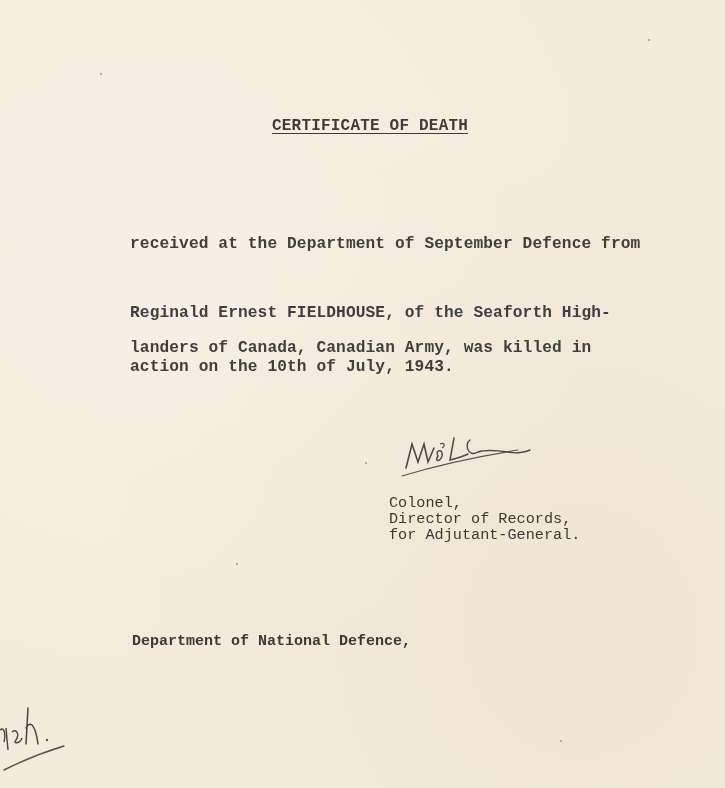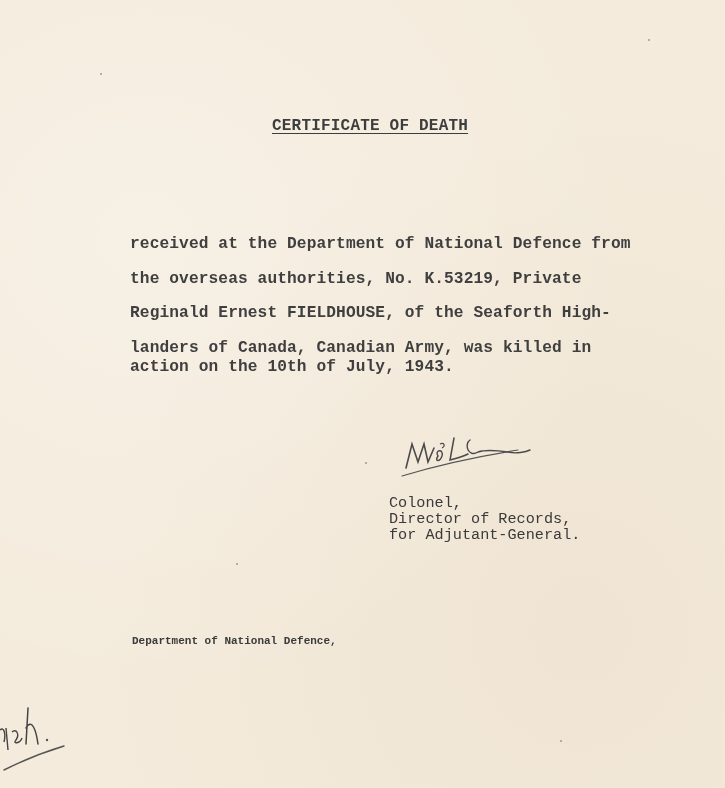--- a/index.html
+++ b/index.html
@@ -48,21 +48,21 @@
     }
     .sig-block {
       left: 389px;
       font-size: 15.2px;
       line-height: 16px;
       color: #3a3a3a;
       font-weight: normal;
     }
     .footer-block {
       left: 132px;
-      font-size: 11px;
+      font-size: 15px;
       line-height: 17px;
       color: #3a3a3a;
       font-weight: bold;
     }
     .sig {
       position: absolute;
     }
     .speck {
       position: absolute;
       width: 2px; height: 2px;
@@ -71,22 +71,21 @@
       opacity: 0.6;
     }
   </style>
 </head>
 <body>
 
 <div class="page">
 
   <div class="tw title">CERTIFICATE OF DEATH</div>
 
-  <div class="tw body-line" style="top:235px">received at the Department of National Defence from</div>
-  <div class="tw body-line" style="top:270px">the overseas authorities, No. K.53219, Private</div>
+  <div class="tw body-line" style="top:235px">received at the Department of September Defence from</div>
   <div class="tw body-line" style="top:304px">Reginald Ernest FIELDHOUSE, of the Seaforth High-</div>
   <div class="tw body-line" style="top:339px">landers of Canada, Canadian Army, was killed in</div>
   <div class="tw body-line" style="top:358px">action on the 10th of July, 1943.</div>
 
   <svg class="sig" style="left:398px; top:430px;" width="140" height="50" viewBox="0 0 140 50">
     <path d="M8 38 L14 14 L20 32 L26 14 L30 32 L36 18" fill="none" stroke="#4a4a4a" stroke-width="1.6" stroke-linecap="round"></path>
     <path d="M40 26 C36 20, 46 18, 44 26 C42 32, 36 32, 40 26 Z" fill="none" stroke="#4a4a4a" stroke-width="1.4"></path>
     <path d="M42 14 C46 12, 48 16, 44 18" fill="none" stroke="#4a4a4a" stroke-width="1.2"></path>
     <path d="M56 8 L52 30 C60 28, 66 26, 70 24" fill="none" stroke="#4a4a4a" stroke-width="1.5" stroke-linecap="round"></path>
     <path d="M72 10 C66 14, 70 28, 80 22 C86 20, 96 20, 110 22 C118 24, 128 22, 132 20" fill="none" stroke="#4a4a4a" stroke-width="1.4" stroke-linecap="round"></path>

